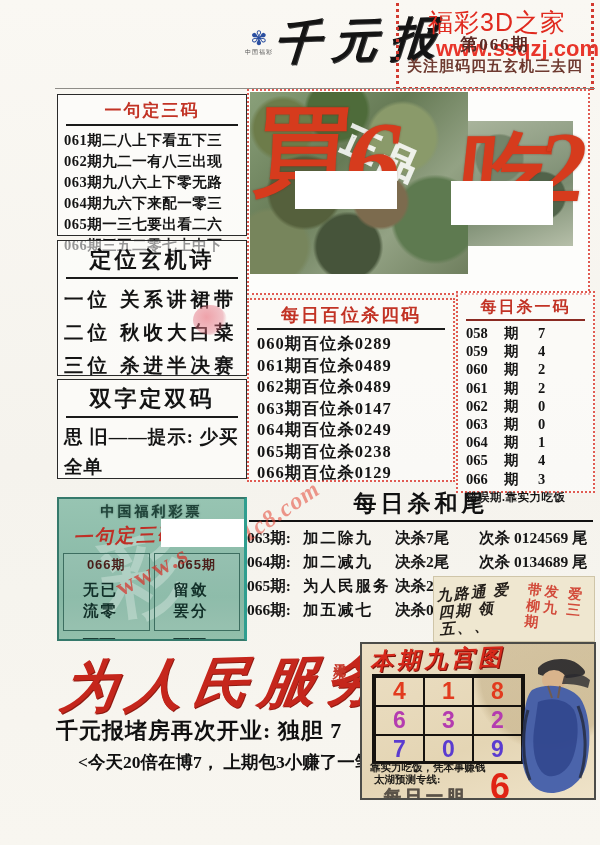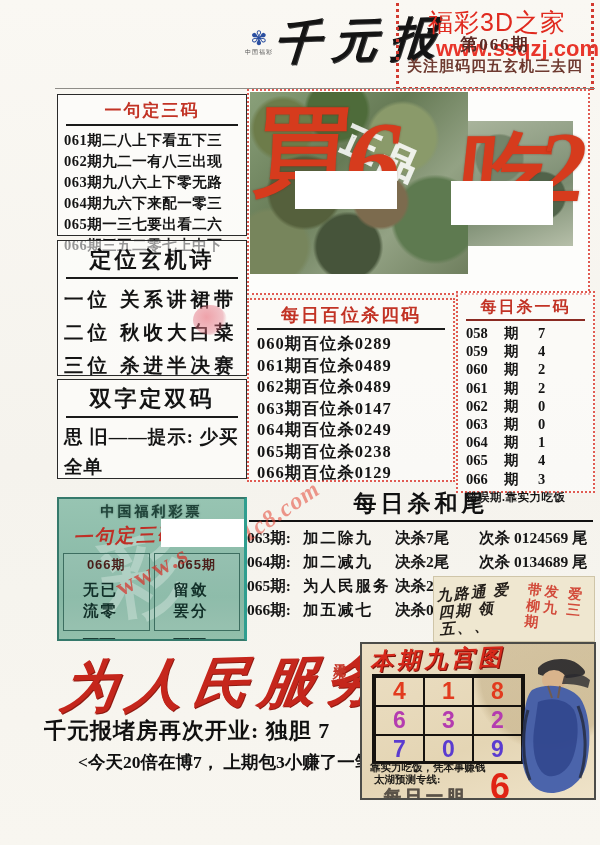--- a/index.html
+++ b/index.html
@@ -119,21 +119,21 @@
   .tk-line1{font-size:15.5px;font-weight:bold;color:#112f28;margin-top:6px;letter-spacing:2px;}
   .tk-line2{font-size:15.5px;font-weight:bold;color:#112f28;margin-top:6px;letter-spacing:1px;}
   .tk-wm{position:absolute;left:54px;top:58px;font-size:25px;font-weight:bold;
     color:rgba(214,48,40,.7);transform:rotate(-28deg);letter-spacing:2px;}
   
   .serve{left:62px;top:646px;font-size:56px;font-weight:bold;font-style:italic;
     color:#c5261c;letter-spacing:10px;transform:skewX(-10deg) rotate(-1.5deg);
     text-shadow:1px 1px 0 #8f1a12;}
   .sig{left:332px;top:652px;font-size:13px;font-weight:bold;color:#c5372a;
     writing-mode:vertical-rl;letter-spacing:2px;transform:rotate(6deg);}
-  .open-line{left:44px;top:716px;font-size:22px;font-weight:bold;color:#101010;
+  .open-line{left:56px;top:716px;font-size:22px;font-weight:bold;color:#101010;
     letter-spacing:1px;width:320px;}
   .tip-line{left:78px;top:750px;font-size:17.5px;font-weight:bold;color:#101010;}
   
   .ninebox{left:360px;top:642px;width:236px;height:158px;box-sizing:border-box;
     border:2.5px solid #4c4c48;overflow:hidden;
     background:
       radial-gradient(circle at 80% 20%,rgba(190,170,130,.5) 0 30%,transparent 34%),
       linear-gradient(160deg,#ecdfc4,#e4d5b4 60%,#efe3c9);}
   .nine-title{position:absolute;left:8px;top:0px;font-size:23px;font-weight:bold;
     font-style:italic;color:#d6281a;letter-spacing:4px;transform:rotate(-2deg);

